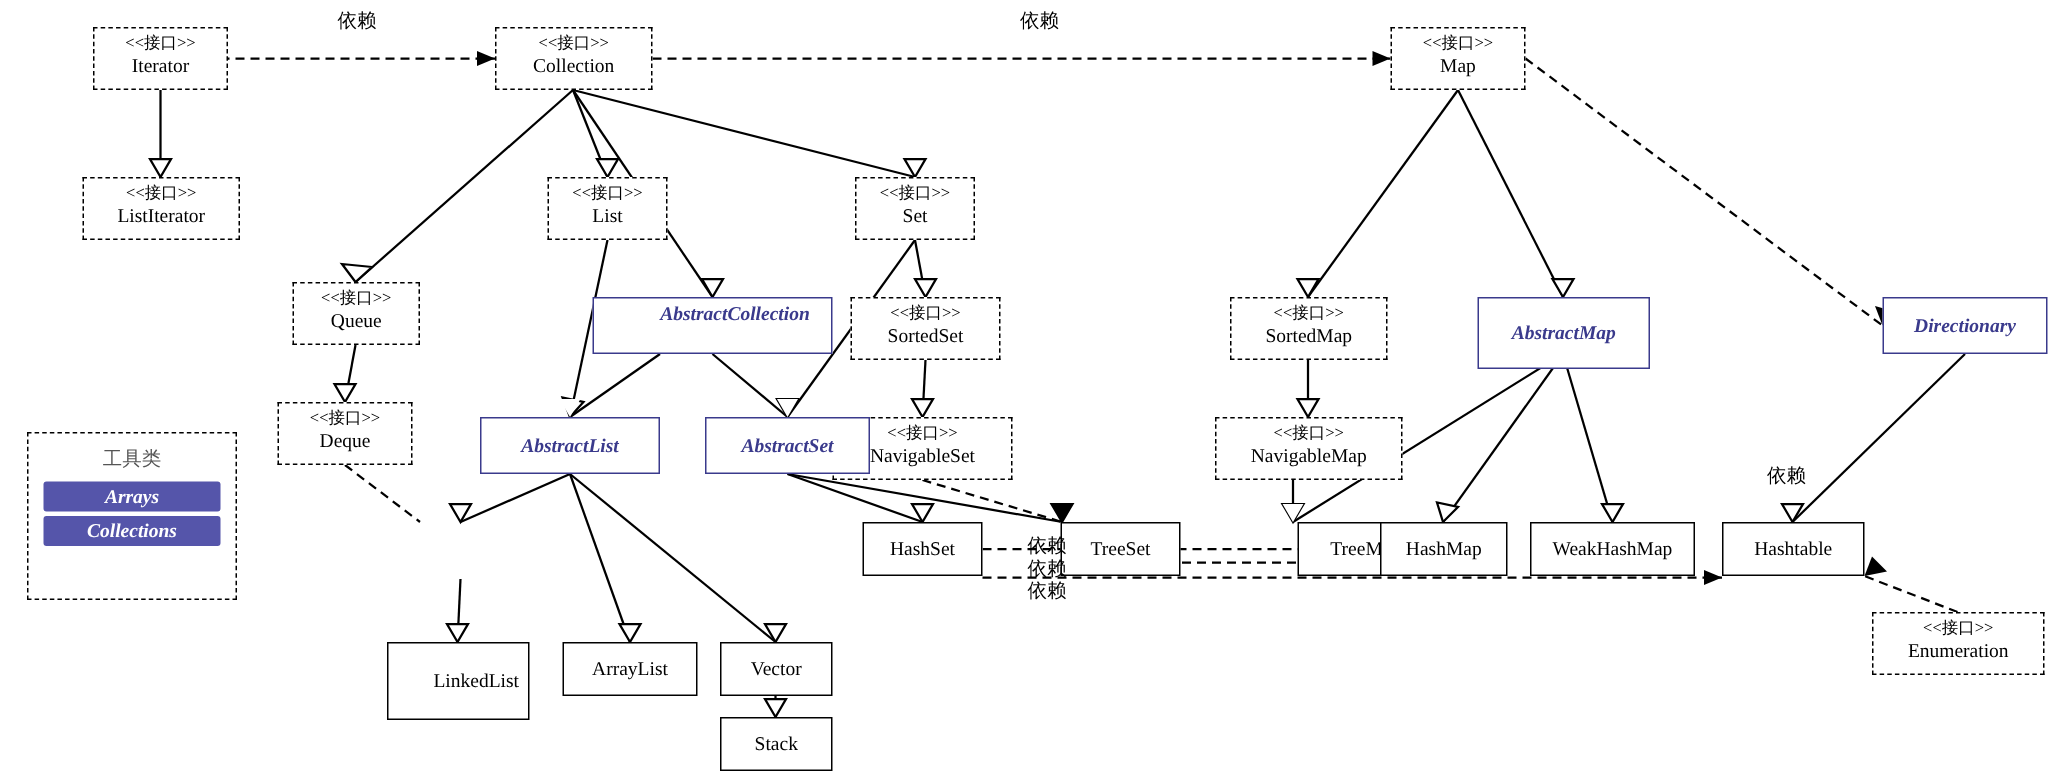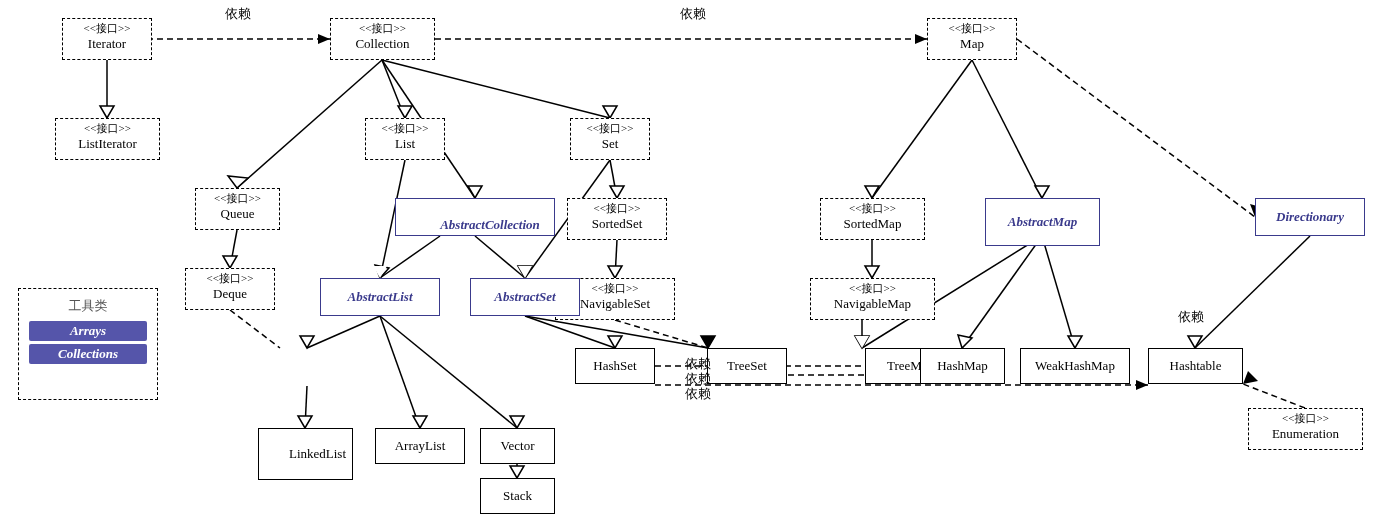--- a/index.html
+++ b/index.html
@@ -239,21 +239,21 @@
   <div class="node interface" style="left:820px; top:198px; width:105px; height:42px;">
     <span class="stereotype">&lt;&lt;接口&gt;&gt;</span>
     <span>SortedMap</span>
   </div>
 
   <div class="node interface" style="left:810px; top:278px; width:125px; height:42px;">
     <span class="stereotype">&lt;&lt;接口&gt;&gt;</span>
     <span>NavigableMap</span>
   </div>
 
-  <div class="node abstract" style="left:395px; top:198px; width:160px; height:38px; display:flex; align-items:flex-end; justify-content:center;padding-left:36px;">
+  <div class="node abstract" style="left:395px; top:198px; width:160px; height:38px; display:flex; align-items:flex-start; justify-content:center;padding-left:36px;">
     <span>AbstractCollection</span>
   </div>
 
   <div class="node abstract" style="left:320px; top:278px; width:120px; height:38px; display:flex; align-items:center; justify-content:center;">
     <span>AbstractList</span>
   </div>
 
   <div class="node abstract" style="left:470px; top:278px; width:110px; height:38px; display:flex; align-items:center; justify-content:center;">
     <span>AbstractSet</span>
   </div>

